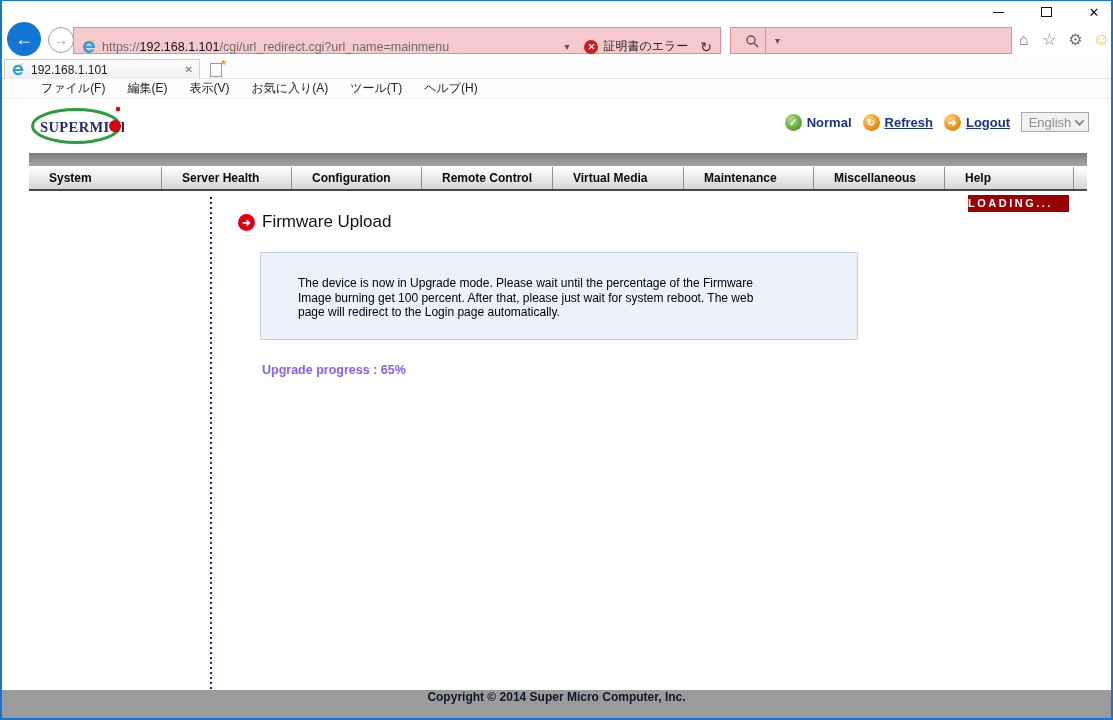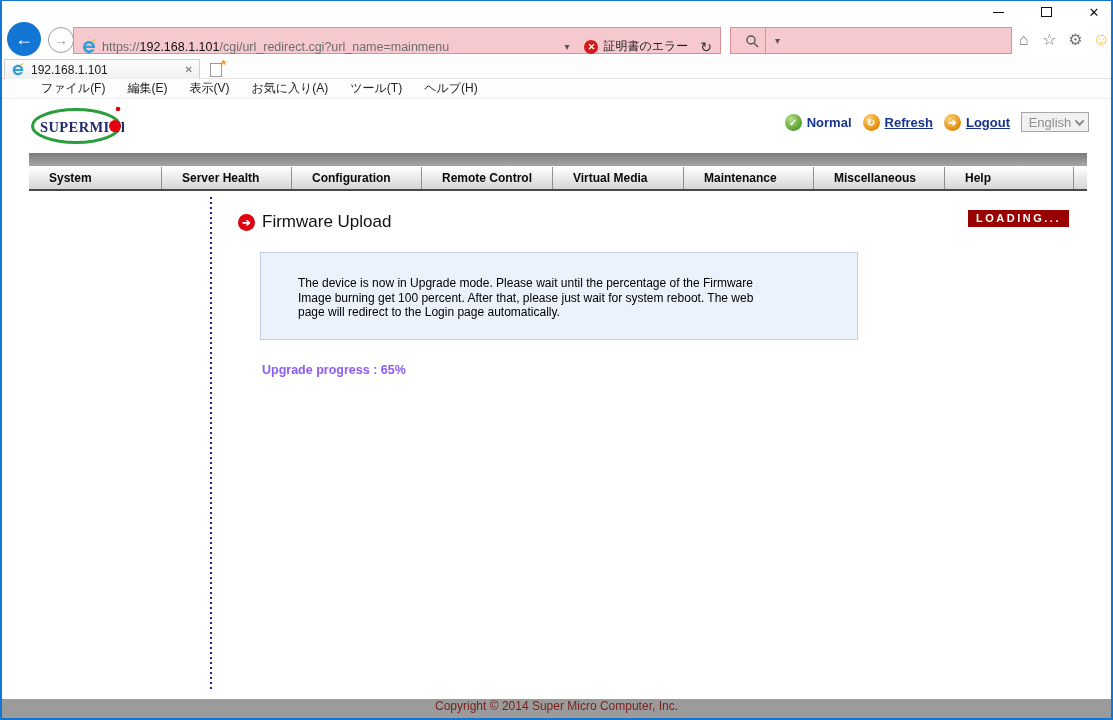--- a/index.html
+++ b/index.html
@@ -99,41 +99,41 @@
   .nav-menu { position:absolute; left:27px; top:67px; width:1058px; height:25px; display:flex;
               background:linear-gradient(#ffffff,#d5d5d5); border-bottom:2px solid #474747; border-top:1px solid #fff; }
   .nav-cell { height:100%; line-height:23px; padding-left:20px; font-size:12px; font-weight:bold; color:#0a0a0a;
               border-right:1px solid #8f8f8f; white-space:nowrap; }
   .nav-cell:nth-child(1){ width:133px; } .nav-cell:nth-child(2){ width:130px; }
   .nav-cell:nth-child(3){ width:130px; } .nav-cell:nth-child(4){ width:131px; }
   .nav-cell:nth-child(5){ width:131px; } .nav-cell:nth-child(6){ width:130px; }
   .nav-cell:nth-child(7){ width:131px; } .nav-cell:nth-child(8){ width:129px; }
   .nav-filler { flex:1; }
 
-  .loading-badge { position:absolute; left:966px; top:111px; width:101px; height:17px;
+  .loading-badge { position:absolute; left:966px; top:96px; width:101px; height:17px;
                    background:#990000; color:#fff; font-size:11px; font-weight:bold; letter-spacing:2.5px;
-                   text-align:center; line-height:17px; white-space:nowrap; overflow:hidden; }
+                   line-height:17px; white-space:nowrap; overflow:hidden; }
 
   .dotted-sep { position:absolute; left:208px; top:98px; width:2px; height:494px;
                 background-image:repeating-linear-gradient(to bottom, #20208c 0 2px, transparent 2px 5px); }
 
   .page-heading { position:absolute; left:236px; top:113px; display:flex; align-items:center; gap:7px; }
   .heading-ic { width:17px; height:17px; border-radius:50%; background:#e3000f; color:#fff;
                 font-size:10px; font-weight:bold; display:flex; align-items:center; justify-content:center; }
   .heading-text { font-size:17px; color:#111; }
 
   .infobox { position:absolute; left:258px; top:153px; width:598px; height:88px;
              background:#ecf2fb; border:1px solid #c3cede; }
   .infobox-text { margin:23px 0 0 37px; width:460px; font-size:12px; line-height:14.6px; color:#000; }
 
   .progress-line { position:absolute; left:260px; top:264px; font-size:12.5px; font-weight:bold; color:#8b5cf6; white-space:nowrap; }
 
   
-  .footer { position:absolute; left:0; right:0; bottom:0; height:19px; background:#9b9b9b;
-            color:#7f1d1d; font-size:12px; font-weight:normal; text-align:center; line-height:15px; }
+  .footer { position:absolute; left:0; right:0; bottom:0; height:28px; background:#9b9b9b;
+            color:#0f172a; font-size:12px; font-weight:bold; text-align:center; line-height:15px; }
 </style>
 </head>
 <body>
 
 <div class="window">
 
   <div class="titlebar">
     <div class="win-controls">
       <span class="winbtn">
           <span class="min-glyph"></span>

